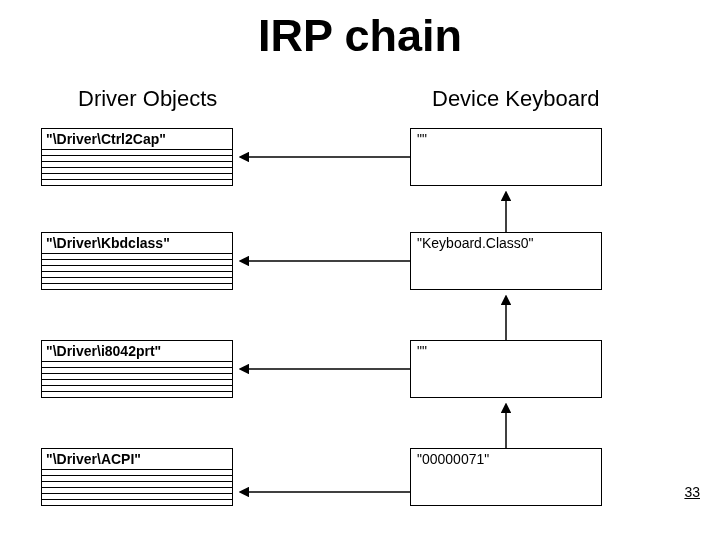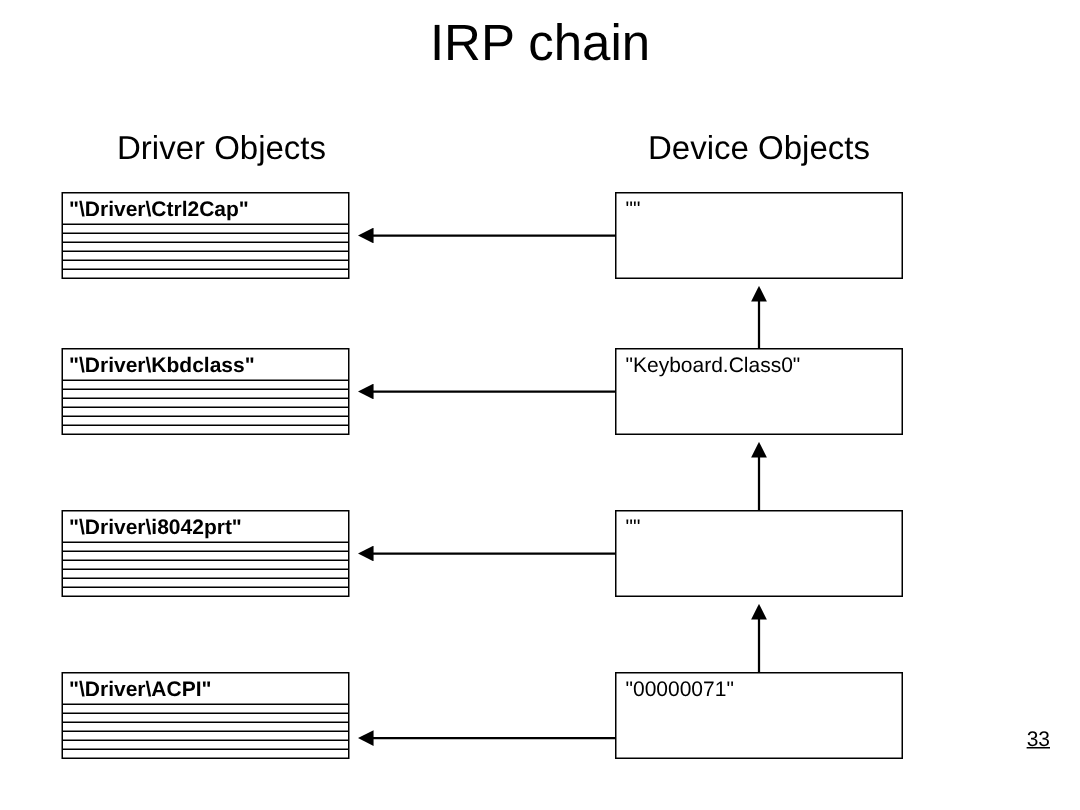--- a/index.html
+++ b/index.html
@@ -12,22 +12,22 @@
     color: #000;
     position: relative;
     overflow: hidden;
   }
   .title {
     position: absolute;
     top: 10px;
     left: 0;
     width: 720px;
     text-align: center;
-    font-size: 34px;
-    font-weight: 400;
+    font-size: 45px;
+    font-weight: 700;
   }
   .col-header {
     position: absolute;
     font-size: 22px;
   }
   .driver-box {
     position: absolute;
     width: 192px;
     height: 58px;
     border: 1px solid #000;
@@ -81,21 +81,21 @@
     height: 540px;
     pointer-events: none;
   }
 </style>
 </head>
 <body>
 
 <div class="title">IRP chain</div>
 
 <div class="col-header" style="left:78px; top:86px;text-align:right;">Driver Objects</div>
-<div class="col-header" style="left:432px; top:86px;">Device Objects</div>
+<div class="col-header" style="left:432px; top:86px;">Device Keyboard</div>
 
 <div class="driver-box" style="left:41px; top:128px;">
   <span class="label">"\Driver\Ctrl2Cap"</span>
   <div class="lines">
       <div></div>
       <div></div>
       <div></div>
       <div></div>
       <div></div>
       <div></div>

